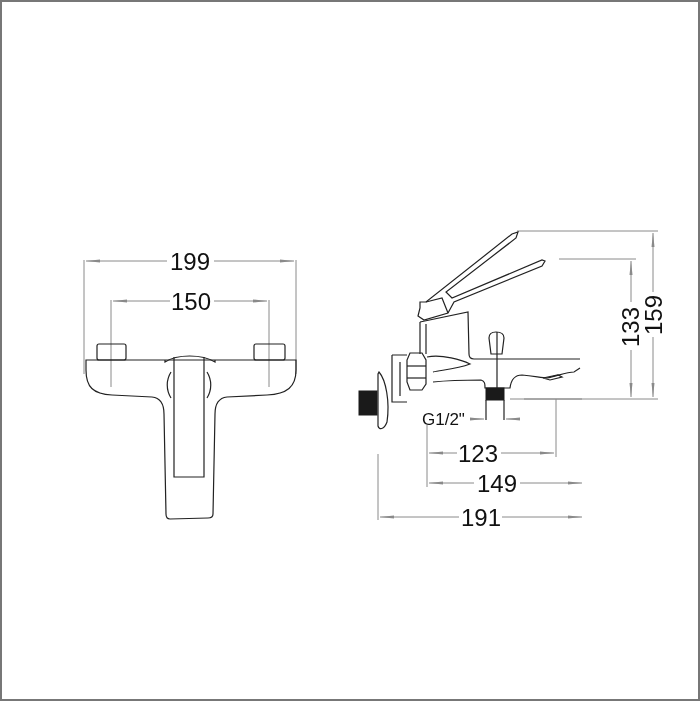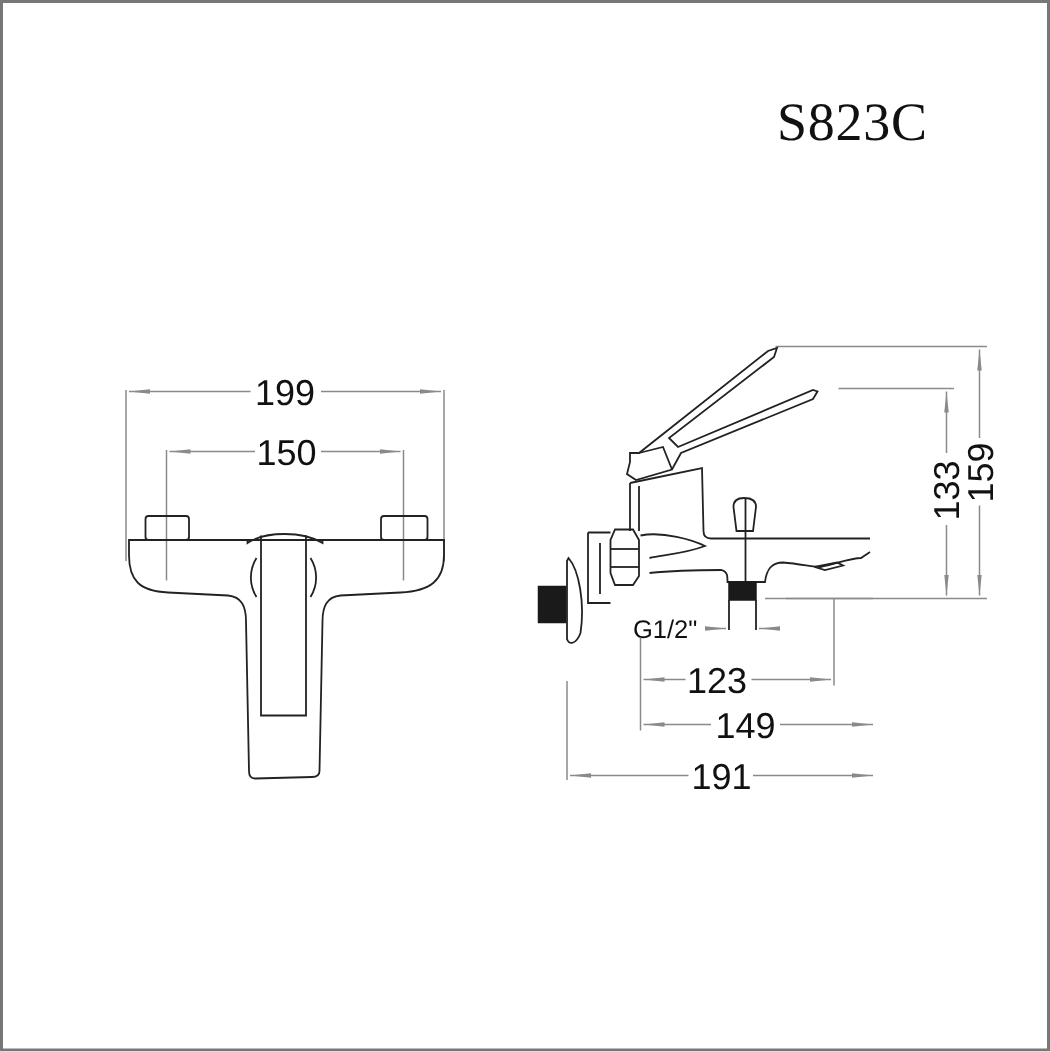--- a/index.html
+++ b/index.html
@@ -34,21 +34,20 @@
   .part { stroke: #222222; stroke-width: 1.2; fill: none; }
   .part-fill { stroke: #222222; stroke-width: 1.2; fill: #ffffff; }
   .thread { fill: #1a1a1a; stroke: #1a1a1a; }
   .arrow { fill: #8a8a8a; }
 </style>
 </head>
 <body>
 
 <div id="canvas">
 
-  <div id="model-code">S823C</div>
 
   <svg width="700" height="701" viewBox="0 0 700 701">
     <defs>
       <marker id="arr" markerWidth="14" markerHeight="6" refX="14" refY="3" orient="auto-start-reverse">
         <path d="M0,1.5 L14,3 L0,4.5 Z" class="arrow"></path>
       </marker>
     </defs>
 
     <g>
 

